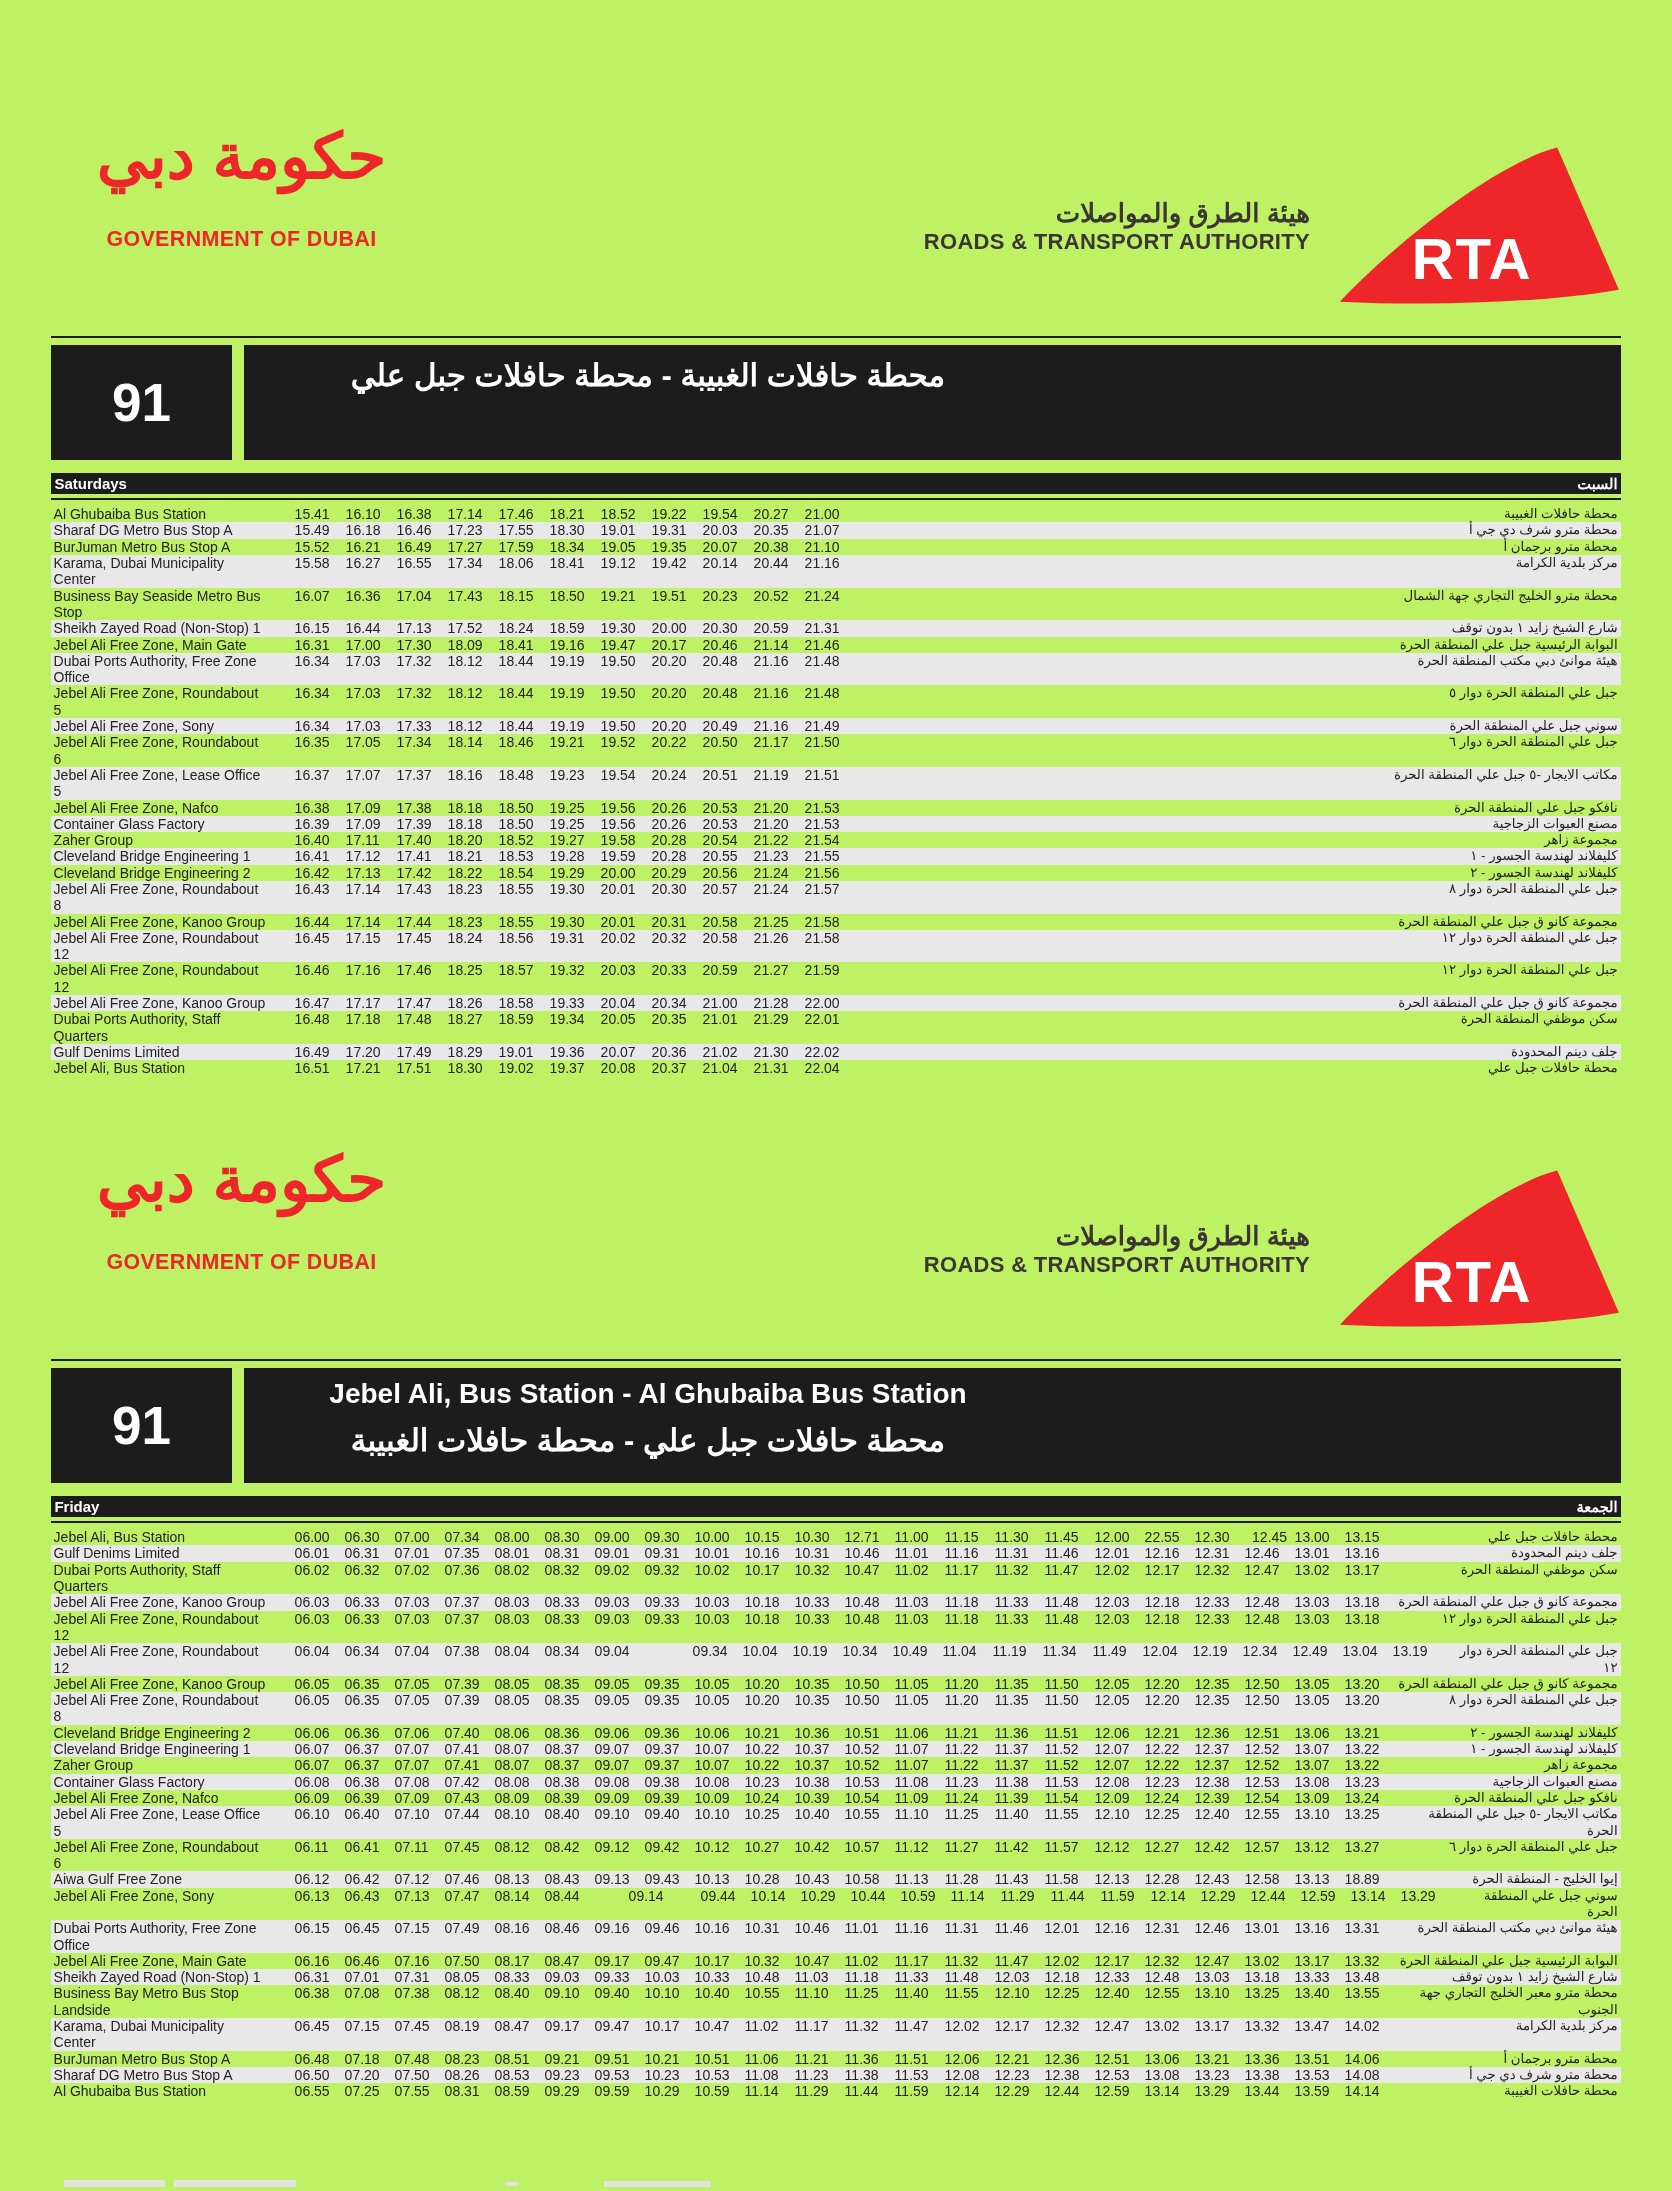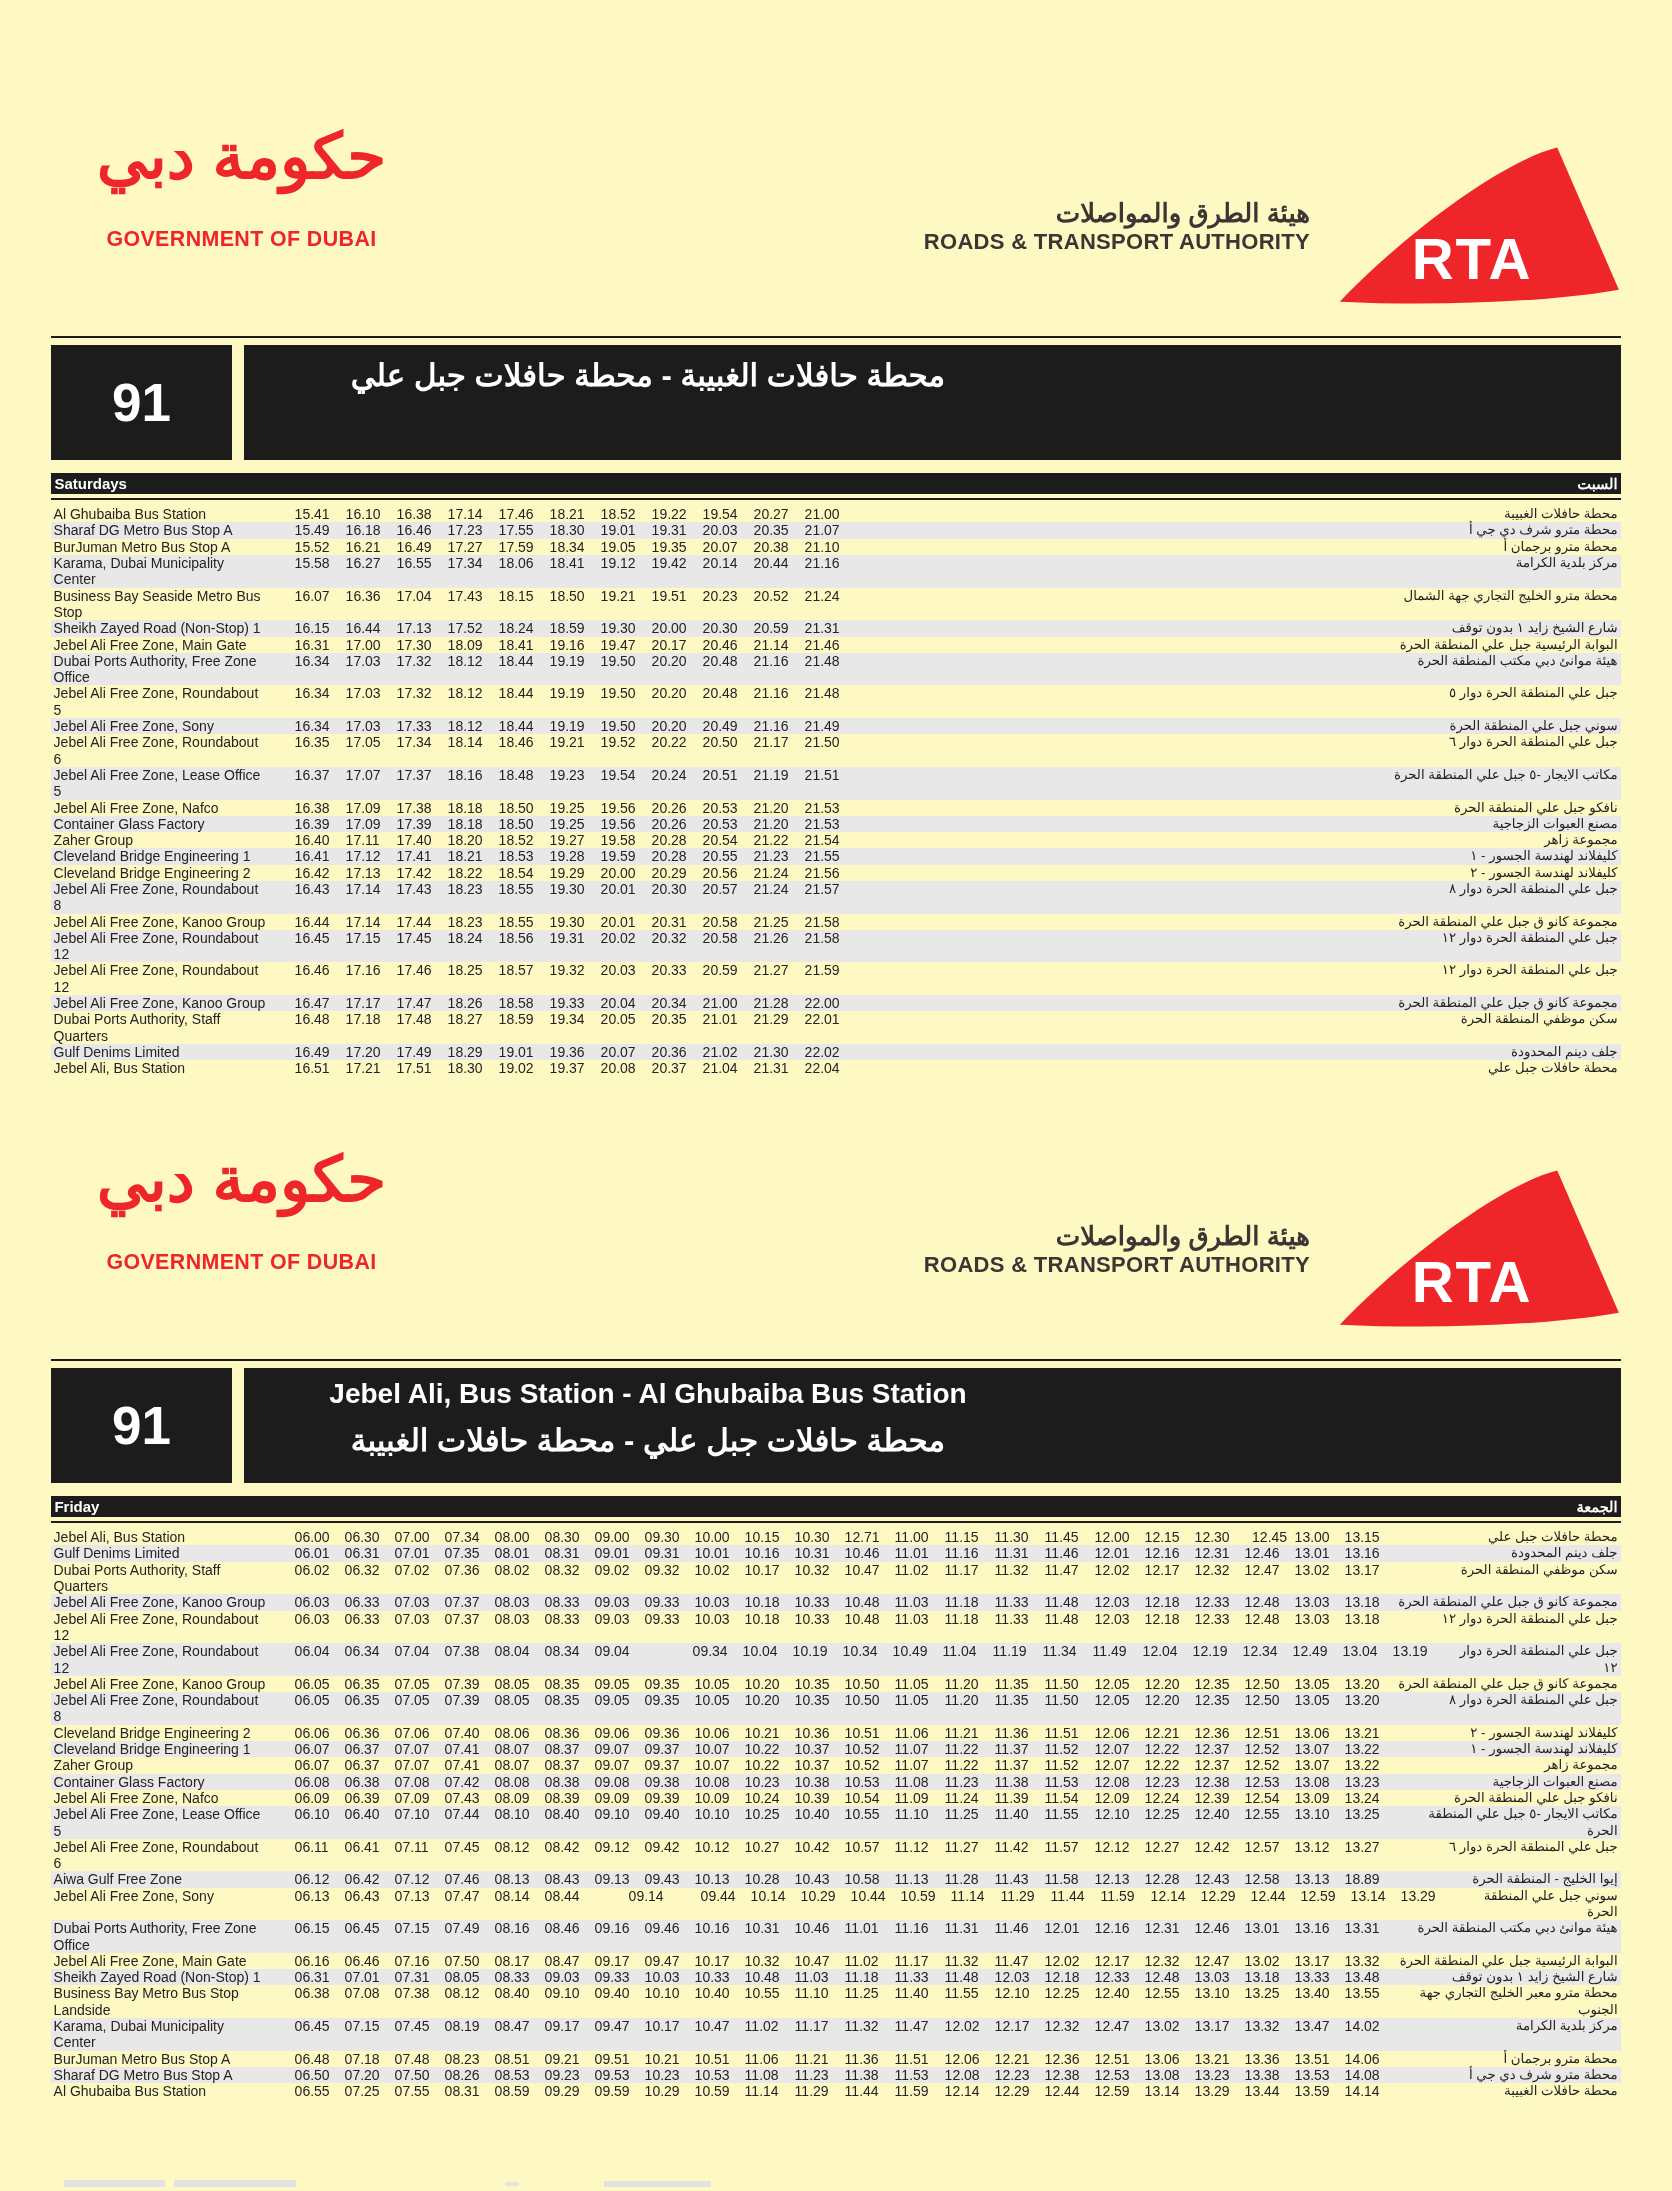--- a/index.html
+++ b/index.html
@@ -1,16 +1,16 @@
 <!DOCTYPE html>
 <html style="font-size:13.7px"><head>
 <meta charset="utf-8">
 <style>
   html,body{margin:0;padding:0;background:#ffffff;}
-  .page{position:relative;width:1673px;height:2192px;background:#fef9c3;overflow:hidden;
+  .page{position:relative;width:1673px;height:2192px;background:#bef264;overflow:hidden;
         font-family:"Liberation Sans", sans-serif;color:#262223;}
   .section{position:absolute;left:51px;width:1570px;}
   
   .masthead{position:relative;height:336px;border-bottom:2.6px solid #1c1c1c;}
   .gov-logo{position:absolute;left:43px;top:92px;width:295px;text-align:center;}
   .gov-ar{font-size:63px;line-height:128px;font-weight:bold;color:#ee2529;}
   .gov-en{font-size:21.4px;font-weight:bold;color:#ee2529;letter-spacing:0.4px;margin-top:6.8px;white-space:nowrap;}
   .brand{position:absolute;left:822px;width:437px;top:199px;text-align:right;color:#3b3534;}
   .brand-ar{font-size:26px;font-weight:bold;line-height:29px;}
   .brand-en{font-size:22px;font-weight:bold;letter-spacing:0.3px;line-height:27px;white-space:nowrap;}
@@ -559,21 +559,21 @@
             <span class="tcell" style="width: 50px;">09.30</span>
             <span class="tcell" style="width: 50px;">10.00</span>
             <span class="tcell" style="width: 50px;">10.15</span>
             <span class="tcell" style="width: 50px;">10.30</span>
             <span class="tcell" style="width: 50px;">12.71</span>
             <span class="tcell" style="width: 50px;">11.00</span>
             <span class="tcell" style="width: 50px;">11.15</span>
             <span class="tcell" style="width: 50px;">11.30</span>
             <span class="tcell" style="width: 50px;">11.45</span>
             <span class="tcell" style="width: 50px;">12.00</span>
-            <span class="tcell" style="width: 50px;">12.15</span>
+            <span class="tcell" style="width: 50px;">22.55</span>
             <span class="tcell" style="width: 50px;">12.30</span>
             <span class="tcell" style="width: 50px; text-align: center;">12.45</span>
             <span class="tcell" style="width: 50px;">13.00</span>
             <span class="tcell" style="width: 50px;">13.15</span>
           </div>
           <div class="c-ar">محطة حافلات جبل علي</div>
         </div>
         <div class="trow stripe">
           <div class="c-en">Gulf Denims Limited</div>
           <div class="c-times">

